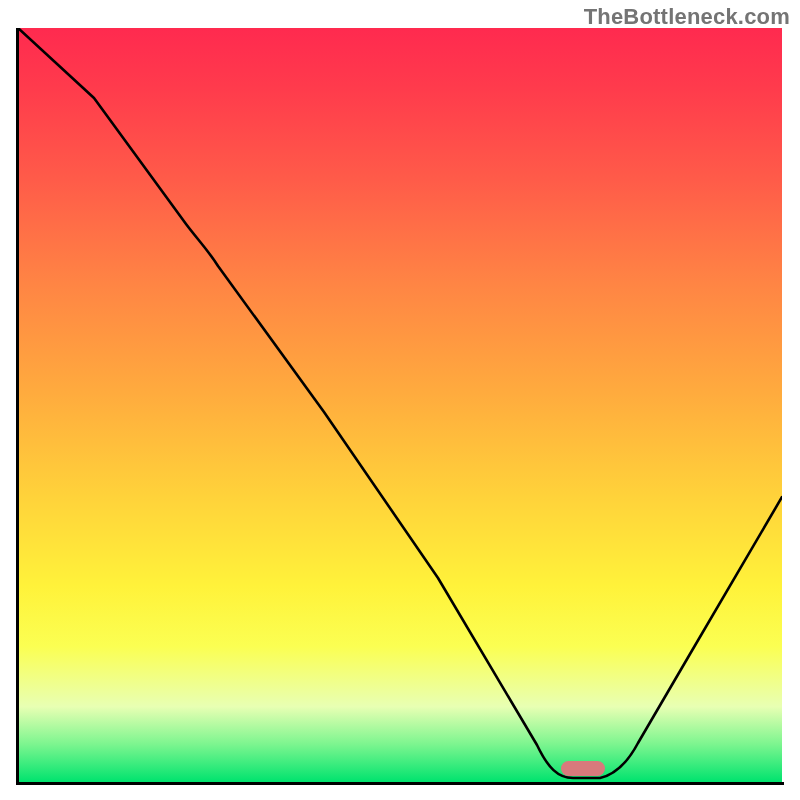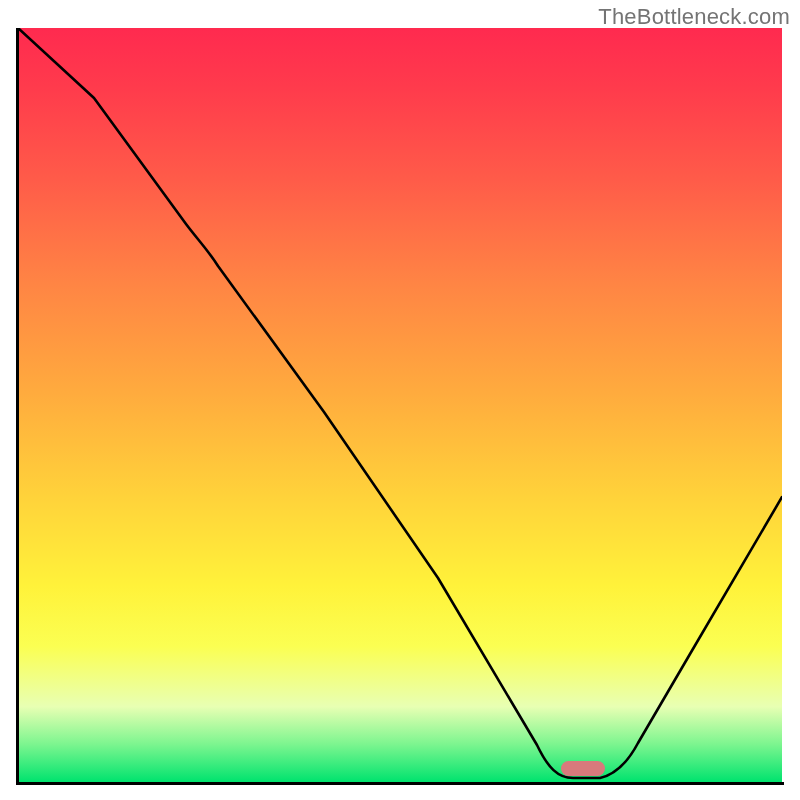--- a/index.html
+++ b/index.html
@@ -15,21 +15,21 @@
     position: relative;
     width: 800px;
     height: 800px;
   }
   .watermark {
     position: absolute;
     top: 4px;
     right: 10px;
     font-size: 22px;
     color: #747474;
-    font-weight: 400;
+    font-weight: 700;
     letter-spacing: 0.2px;
   }
   .plot {
     position: absolute;
     left: 18px;
     top: 28px;
     width: 764px;
     height: 754px;
     background: linear-gradient(
       to bottom,

